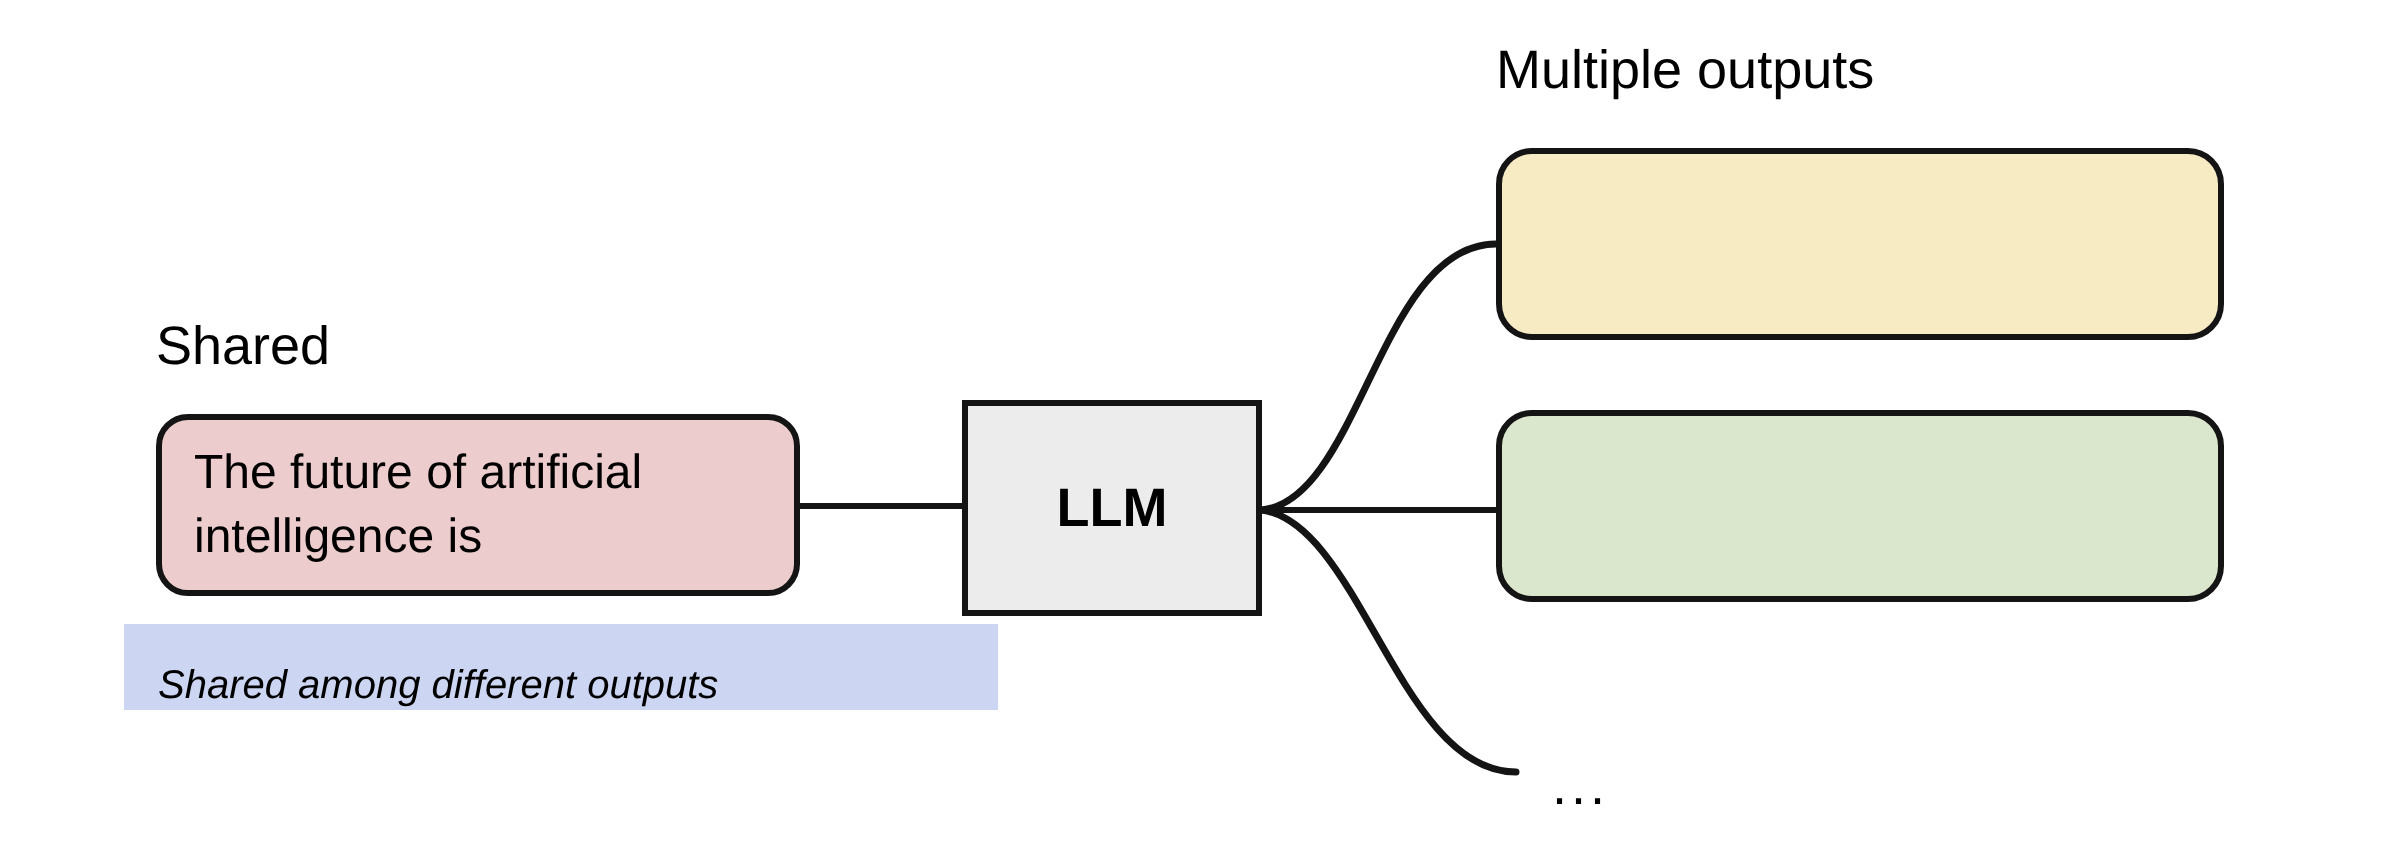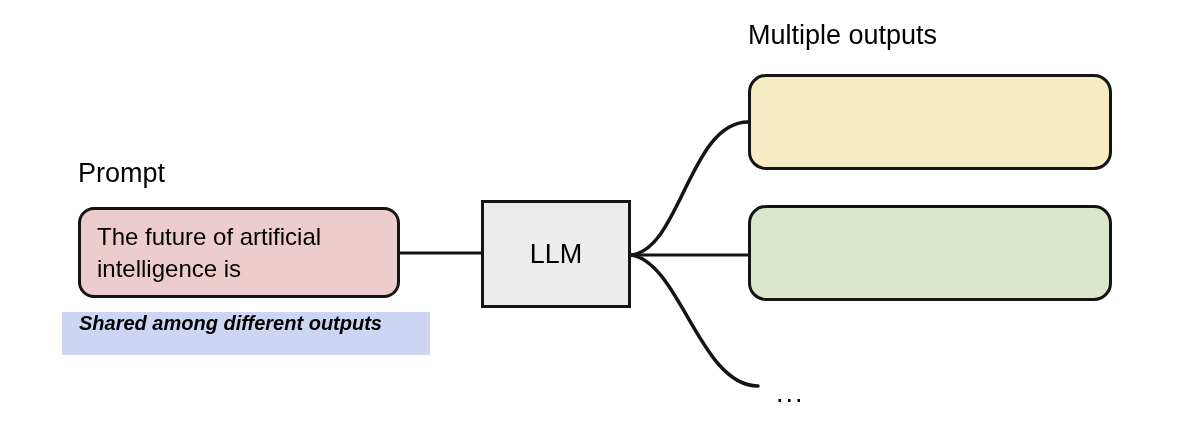--- a/index.html
+++ b/index.html
@@ -62,48 +62,48 @@
     font-size: 24px;
     line-height: 1.32;
     color: #000000;
   }
 
   
   #shared-banner {
     position: absolute;
     left: 62px;
     top: 312px;
-    width: 368px;
+    width: 437px;
     height: 43px;
     background: #ccd6f2;
     display: flex;
-    align-items: flex-start;
+    align-items: flex-end;
     padding-left: 17px;
     box-sizing: border-box;
-    font-weight: bold;
   }
   #shared-banner .body {
     font-size: 20px;
     font-style: italic;
     color: #000000;
     white-space: nowrap;
   }
 
   
   #llm-node {
     left: 481px;
     top: 200px;
     width: 150px;
     height: 108px;
     background: #ececec;
     justify-content: center;
   }
   #llm-node .body {
     font-size: 27px;
     color: #000000;
+    font-weight: bold;
   }
 
   
   #outputs-caption {
     left: 748px;
     top: 22px;
     width: 364px;
   }
 
   
@@ -142,21 +142,21 @@
 
     <path d="M 400 253 L 481 253" fill="none" stroke="#141414" stroke-width="3"></path>
 
     <path d="M 631 255 C 680 250, 690 122, 748 122" fill="none" stroke="#141414" stroke-width="3.5" stroke-linecap="round"></path>
 
     <path d="M 631 255 L 748 255" fill="none" stroke="#141414" stroke-width="3"></path>
 
     <path d="M 631 255 C 680 262, 700 386, 758 386" fill="none" stroke="#141414" stroke-width="3.5" stroke-linecap="round"></path>
   </svg>
 
-  <div class="caption" id="prompt-caption">Prompt</div>
+  <div class="caption" id="prompt-caption">Shared</div>
 
   <div class="node" id="prompt-node">
     <div class="body">The future of artificial intelligence is</div>
   </div>
 
   <div id="shared-banner">
     <div class="body">Shared among different outputs</div>
   </div>
 
   <div class="node" id="llm-node">

